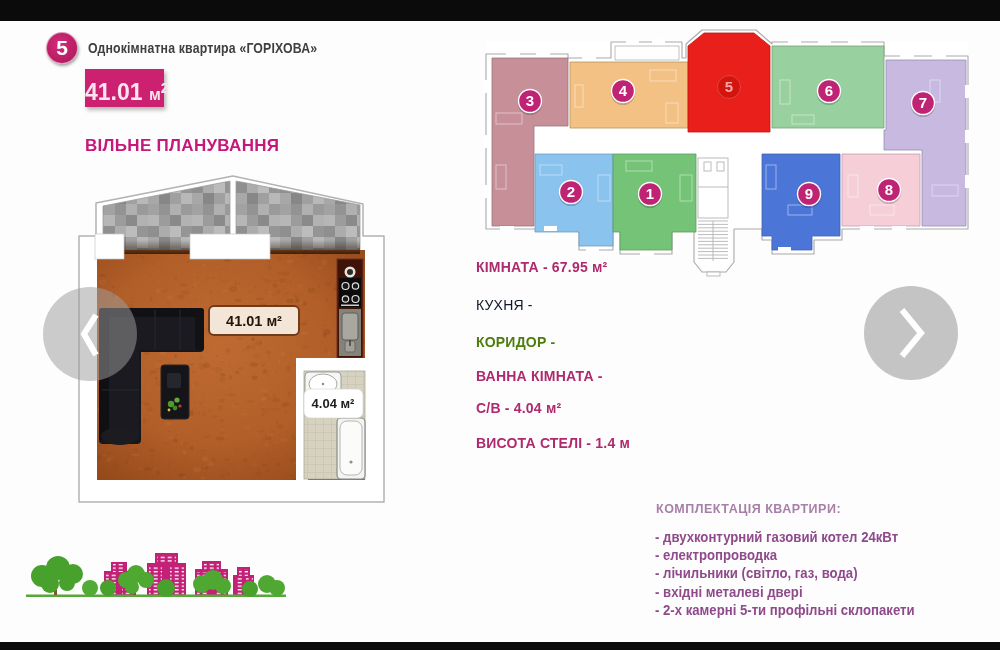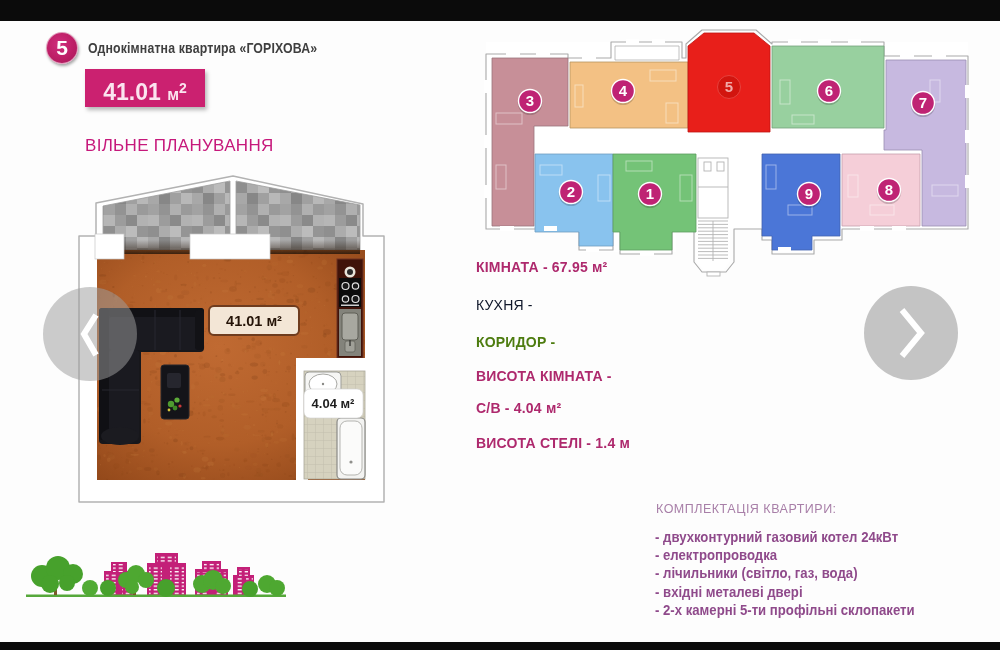--- a/index.html
+++ b/index.html
@@ -14,25 +14,25 @@
 
 <div class="abs" style="left:0;top:642px;width:1000px;height:8px;background:#0b0b0b"></div>
 
 <div class="abs" style="left:46px;top:32px;width:30px;height:30px;border-radius:50%;
      background:radial-gradient(circle at 42% 38%, #d02e7e 0%, #bd1f66 55%, #a51959 100%);
      border:1px solid rgba(255,255,255,.55);box-shadow:1px 2px 3px rgba(0,0,0,.35);
      color:#fff;font-size:21px;font-weight:bold;text-align:center;line-height:29px">5</div>
 
 <div class="abs" style="left:88px;top:39px;font-size:15px;font-weight:bold;color:#3f3f3f;letter-spacing:.2px;transform:scaleX(0.82);transform-origin:left top">Однокімнатна квартира «ГОРІХОВА»</div>
 
-<div class="abs" style="left:85px;top:69px;width:120px;height:38px;background:#cb2170;
+<div class="abs" style="left:85px;top:69px;width:79px;height:38px;background:#cb2170;
      box-shadow:2px 3px 4px rgba(0,0,0,.28);color:#fff;font-size:23px;font-weight:bold;
      text-align:center;line-height:38px;color:#fbe4ef">41.01&nbsp;<span style="font-size:16px">м</span><span style="font-size:14px;vertical-align:7px">2</span></div>
 
-<div class="abs" style="left:85px;top:136px;font-size:17px;font-weight:normal;color:#c6187b;letter-spacing:.3px">ВІЛЬНЕ ПЛАНУВАННЯ</div>
+<div class="abs" style="left:85px;top:136px;font-size:17px;font-weight:bold;color:#c6187b;letter-spacing:.3px">ВІЛЬНЕ ПЛАНУВАННЯ</div>
 
 <svg class="abs" style="left:60px;top:160px" width="340" height="360" viewBox="0 0 340 360">
 <defs>
   <pattern id="stone" width="44" height="44" patternUnits="userSpaceOnUse">
     <rect width="44" height="44" fill="#a4a4a4"></rect>
     <rect x="0" y="0" width="11" height="11" fill="#a2a2a2"></rect>
     <rect x="11" y="0" width="11" height="11" fill="#939393"></rect>
     <rect x="22" y="0" width="11" height="11" fill="#b0b0b0"></rect>
     <rect x="33" y="0" width="11" height="11" fill="#9a9a9a"></rect>
     <rect x="0" y="11" width="11" height="11" fill="#b6b6b6"></rect>
@@ -1423,25 +1423,25 @@
         <circle cx="409" cy="166.8" r="12.3" fill="#000000" fill-opacity="0.18"></circle>
         <circle cx="409" cy="165" r="11.5" fill="#bf2374" stroke="#ffffff" stroke-width="1.4"></circle>
         <text x="409" y="170" fill="#ffffff">8</text>
       </g>
 </g>
 </svg>
 
 <div class="abs" style="left:476px;top:259px;font-size:14px;font-weight:bold;color:#ae296d;letter-spacing:.2px">КІМНАТА - 67.95 м²</div>
 <div class="abs" style="left:476px;top:297px;font-size:14px;font-weight:normal;color:#0f172a;letter-spacing:.2px">КУХНЯ -</div>
 <div class="abs" style="left:476px;top:334px;font-size:14px;font-weight:bold;color:#4d7c0f;letter-spacing:.2px">КОРИДОР -</div>
-<div class="abs" style="left:476px;top:368px;font-size:14px;font-weight:bold;color:#ae296d;letter-spacing:.2px">ВИСОТА КІМНАТА -</div>
+<div class="abs" style="left:476px;top:368px;font-size:14px;font-weight:bold;color:#ae296d;letter-spacing:.2px">ВАННА КІМНАТА -</div>
 <div class="abs" style="left:476px;top:400px;font-size:14px;font-weight:bold;color:#ae296d;letter-spacing:.2px">С/В - 4.04 м²</div>
 <div class="abs" style="left:476px;top:435px;font-size:14px;font-weight:bold;color:#ae296d;letter-spacing:.2px">ВИСОТА СТЕЛІ - 1.4 м</div>
 
-<div class="abs" style="left:656px;top:502px;font-size:12.5px;font-weight:normal;color:#a87fa8;letter-spacing:.5px">КОМПЛЕКТАЦІЯ КВАРТИРИ:</div>
+<div class="abs" style="left:656px;top:502px;font-size:12.5px;font-weight:bold;color:#a87fa8;letter-spacing:.5px">КОМПЛЕКТАЦІЯ КВАРТИРИ:</div>
 
 <div class="abs" style="left:655px;top:528px;font-size:14px;font-weight:bold;color:#8f4a8b;line-height:18.2px;letter-spacing:0;transform:scaleX(0.94);transform-origin:left top">- двухконтурний газовий котел 24кВт<br>- електропроводка<br>- лічильники (світло, газ, вода)<br>- вхідні металеві двері<br>- 2-х камерні 5-ти профільні склопакети</div>
 
 <svg class="abs" style="left:20px;top:545px" width="280" height="60" viewBox="0 0 280 60">
 <defs>
 <pattern id="bwin" width="7" height="3.6" patternUnits="userSpaceOnUse">
   <rect width="7" height="3.6" fill="#c32078"></rect>
   <rect x="0.7" y="0.9" width="4" height="1.3" fill="#ffffff"></rect>
 </pattern>
 </defs>

